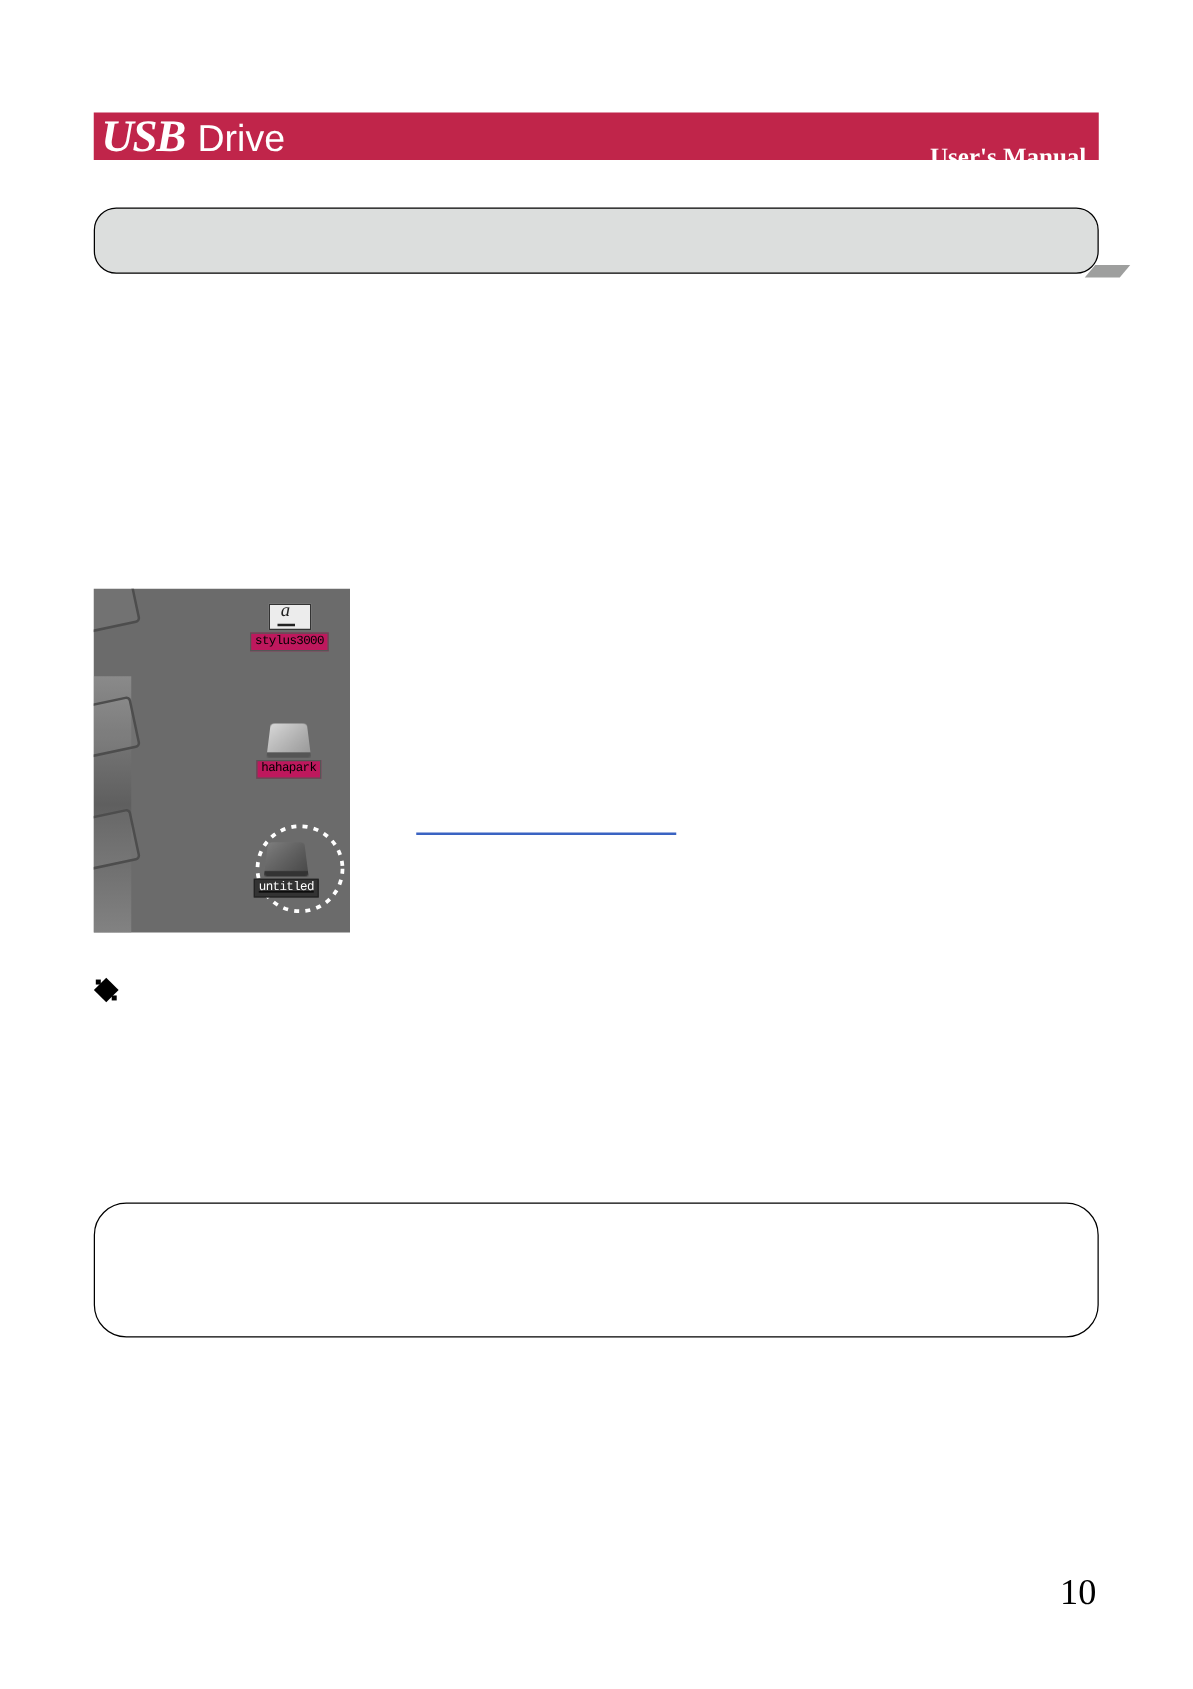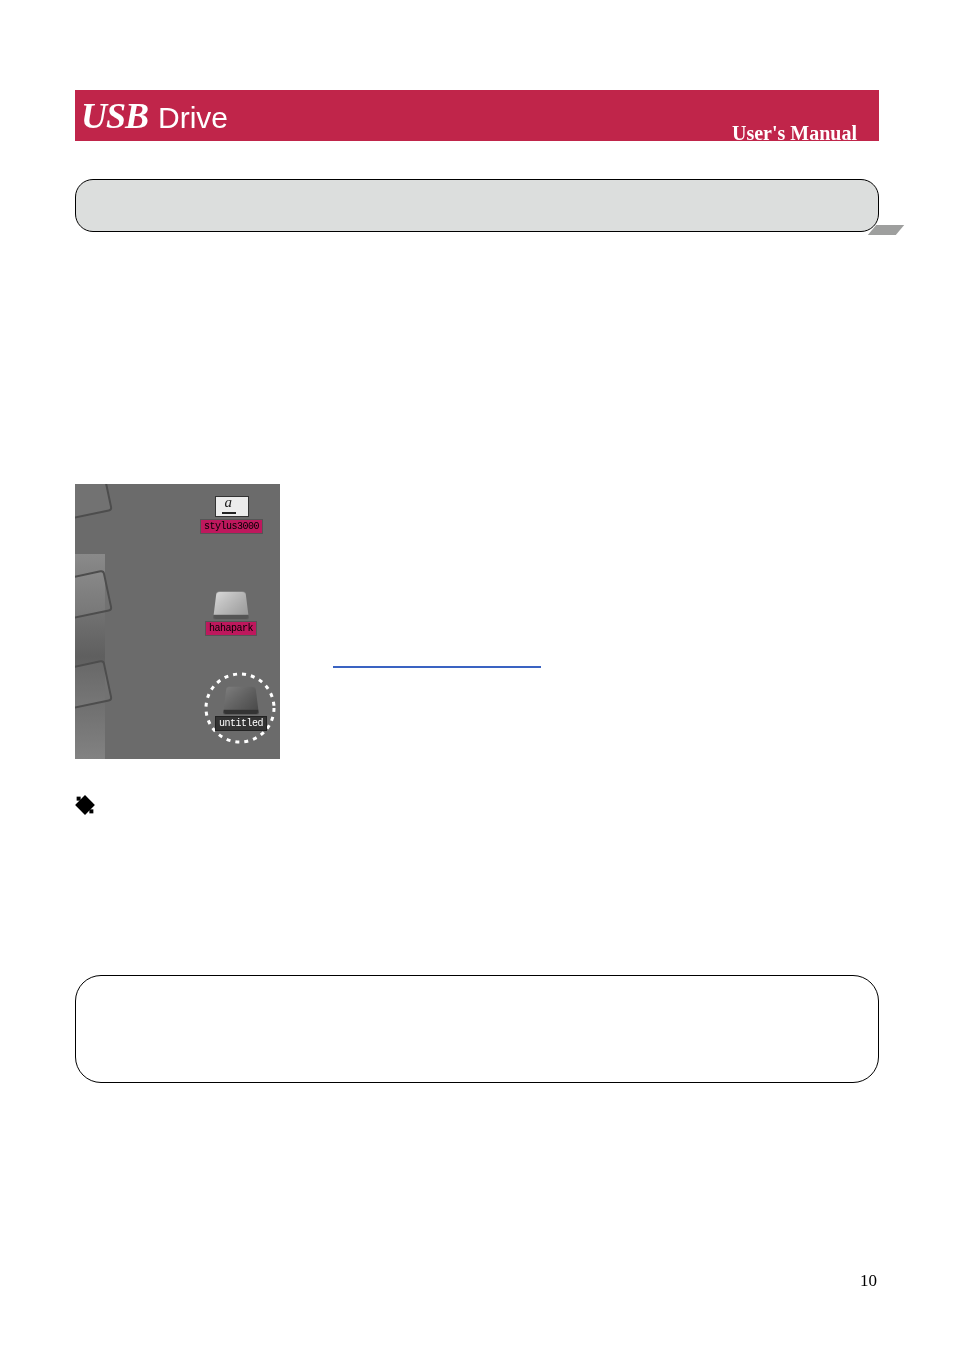--- a/index.html
+++ b/index.html
@@ -12,27 +12,27 @@
     overflow: hidden;
   }
   .page {
     width: 100%;
     height: 100%;
     padding: 90px 75px 40px 75px;
     position: relative;
   }
   .header-banner {
     width: 100%;
-    height: 51px;
+    height: 38px;
     background: #c0254a;
     display: flex;
     align-items: center;
     justify-content: space-between;
     padding-left: 6px;
-    padding-right: 22px;
+    padding-right: 10px;
     margin-bottom: 38px;
   }
   .logo-area {
     display: flex;
     align-items: baseline;
     gap: 10px;
   }
   .usb-logo {
     font-style: italic;
     font-weight: 900;
@@ -115,21 +115,21 @@
     font-size: 10px;
     padding: 1px 3px;
     border: 1px solid #555555;
     margin-top: 2px;
     white-space: nowrap;
     font-family: 'Courier New', monospace;
     letter-spacing: -0.5px;
   }
   .mac-item1 { left: 125px; top: 12px; }
   .mac-item2 { left: 130px; top: 105px; text-align: right; }
-  .mac-item3 { left: 140px; top: 200px; }
+  .mac-item3 { left: 128px; top: 200px; text-decoration: underline; }
   .mac-item3-ring {
     position: absolute;
     left: 127px;
     top: 186px;
     width: 76px;
     height: 76px;
     border-radius: 50%;
     pointer-events: none;
   }
   .stylus-icon {
@@ -209,21 +209,21 @@
     width: 100%;
     height: 108px;
     border: 1.5px solid #000000;
     border-radius: 26px;
     margin-top: 160px;
   }
   .page-number {
     position: absolute;
     right: 77px;
     bottom: 60px;
-    font-size: 17px;
+    font-size: 29px;
     font-family: 'Times New Roman', serif;
     text-align: right;
   }
 </style>
 </head>
 <body>
 
 <div class="page">
   <div class="header-banner">
     <div class="logo-area">

